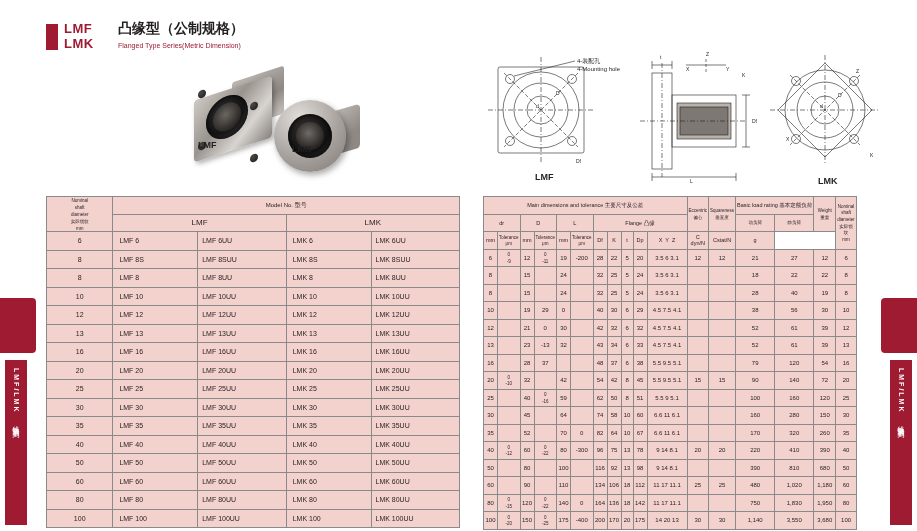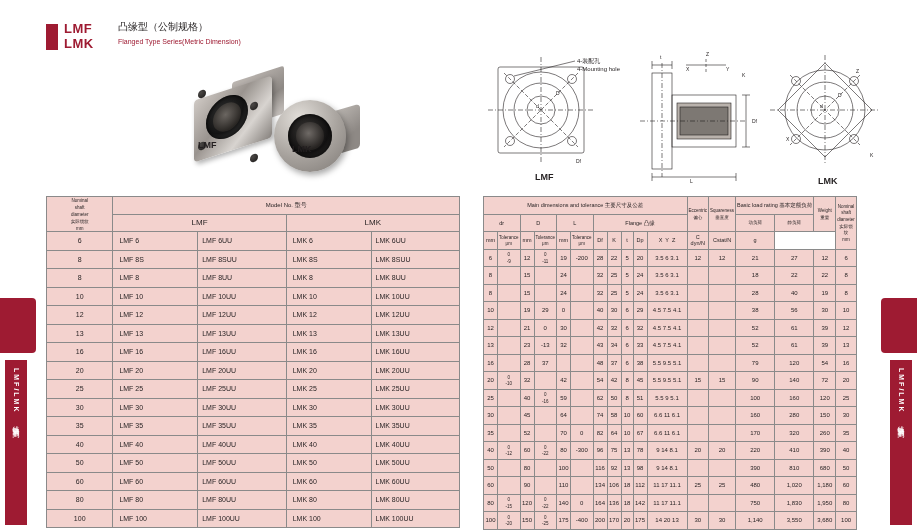--- a/index.html
+++ b/index.html
@@ -12,21 +12,21 @@
     color: #231f20;
     position: relative;
     overflow: hidden;
   }
   
   .logo-block { position:absolute; left:46px; top:22px; display:flex; align-items:flex-start; }
   .logo-mark { width:12px; height:26px; background:#9e1b32; margin-right:6px; margin-top:2px; }
   .logo-text { line-height:1.15; }
   .logo-text .l1, .logo-text .l2 { font-size:13px; font-weight:bold; color:#9e1b32; letter-spacing:.5px; }
   .title-block { position:absolute; left:118px; top:20px; }
-  .title-cn { font-size:10px; color:#231f20; font-weight:normal; }
+  .title-cn { font-size:14px; color:#231f20; font-weight:bold; }
   .title-en { font-size:7px; color:#9e1b32; margin-top:4px; }
 
   
   .photo-area { position:absolute; left:150px; top:56px; width:240px; height:125px; }
   .bearing { position:absolute; }
   
   .lmf-photo { left:30px; top:10px; width:110px; height:105px; }
   .lmf-body {
     position:absolute; left:14px; top:22px; width:78px; height:62px;
     background:linear-gradient(135deg,#cfc9c4 0%, #9a948f 40%, #d8d4d0 70%, #87827e 100%);

